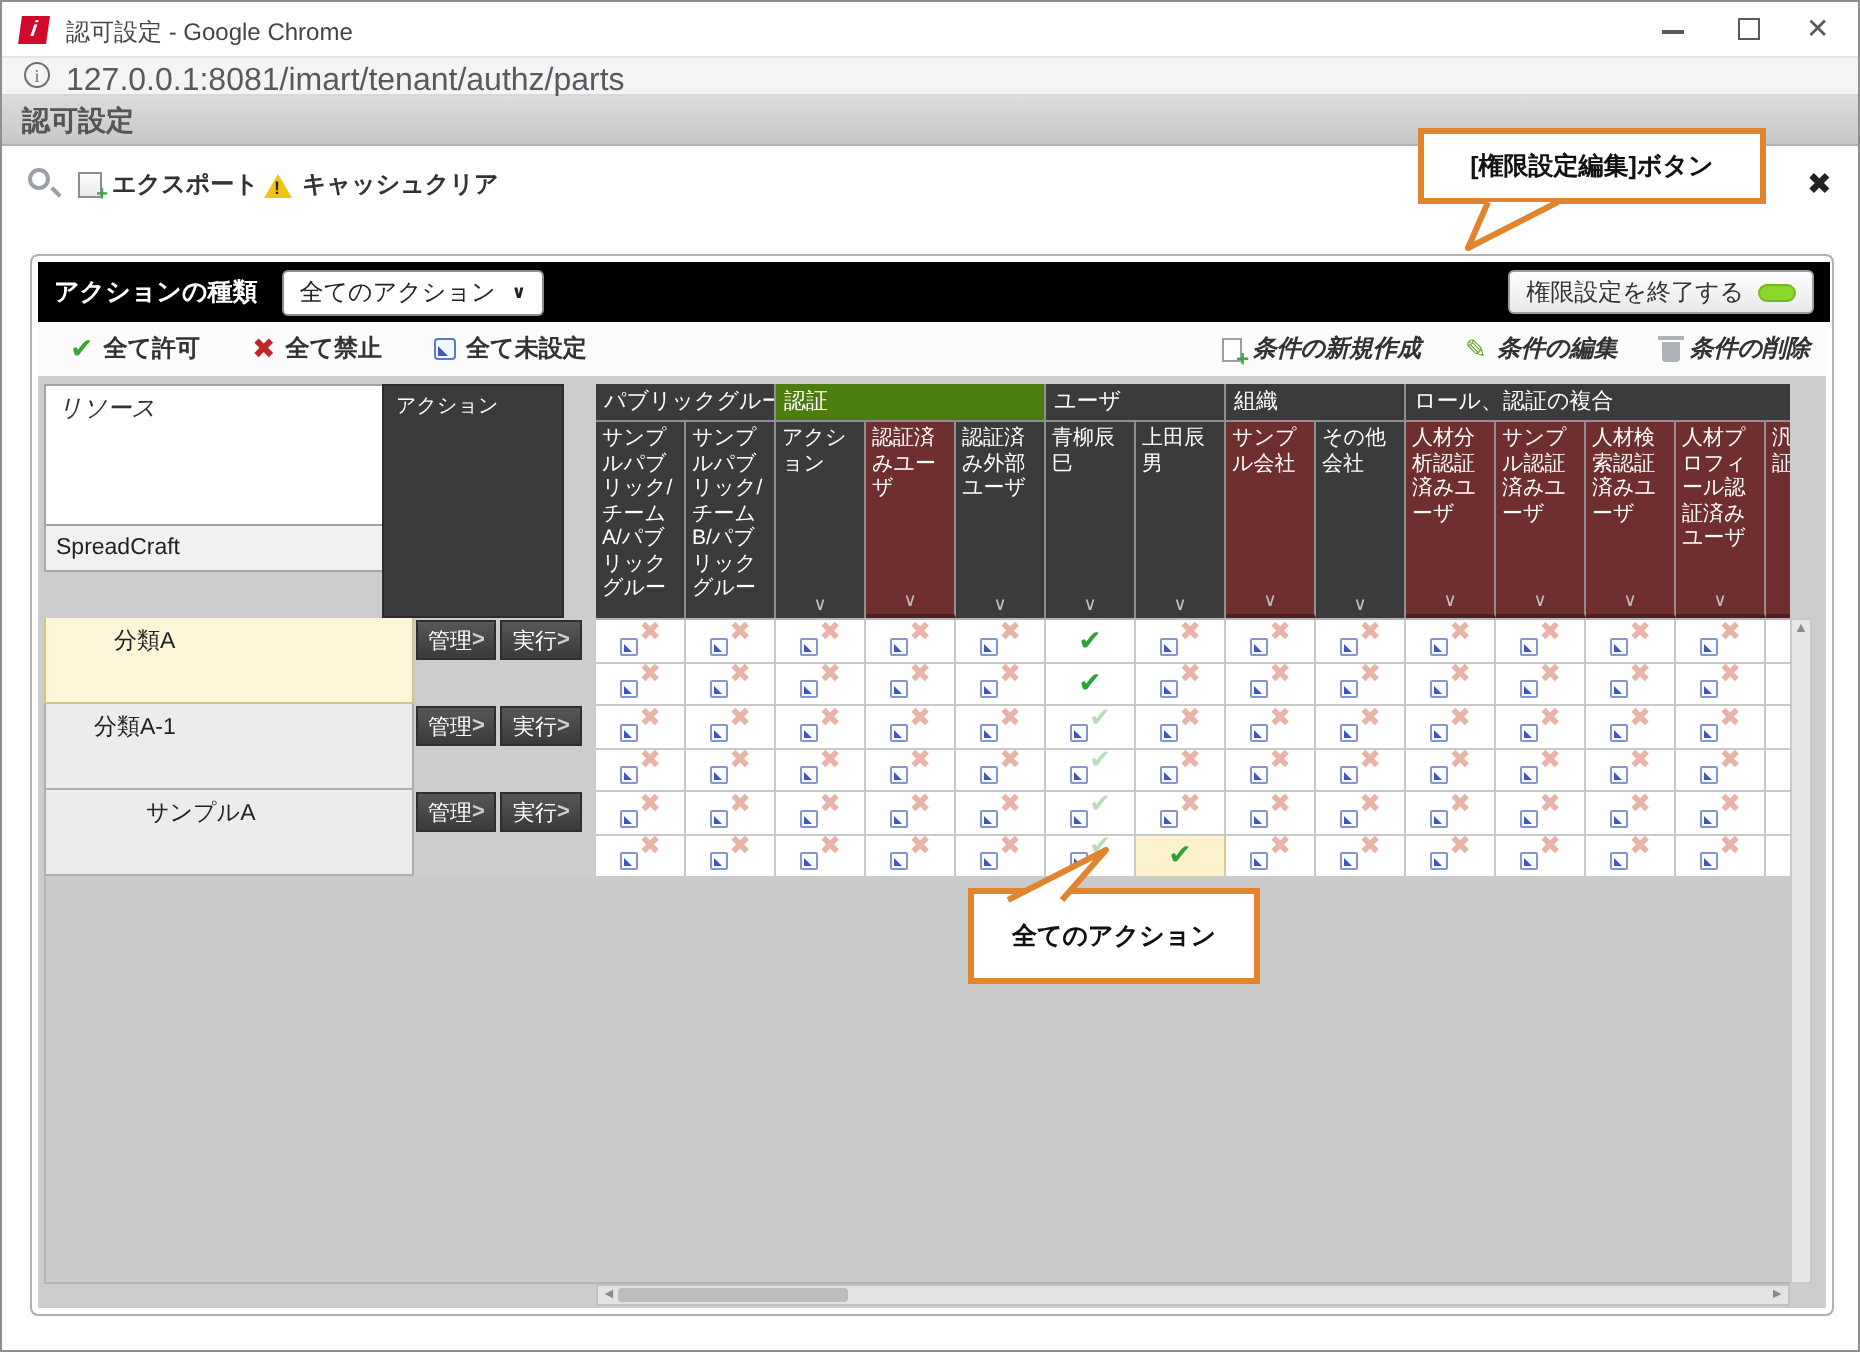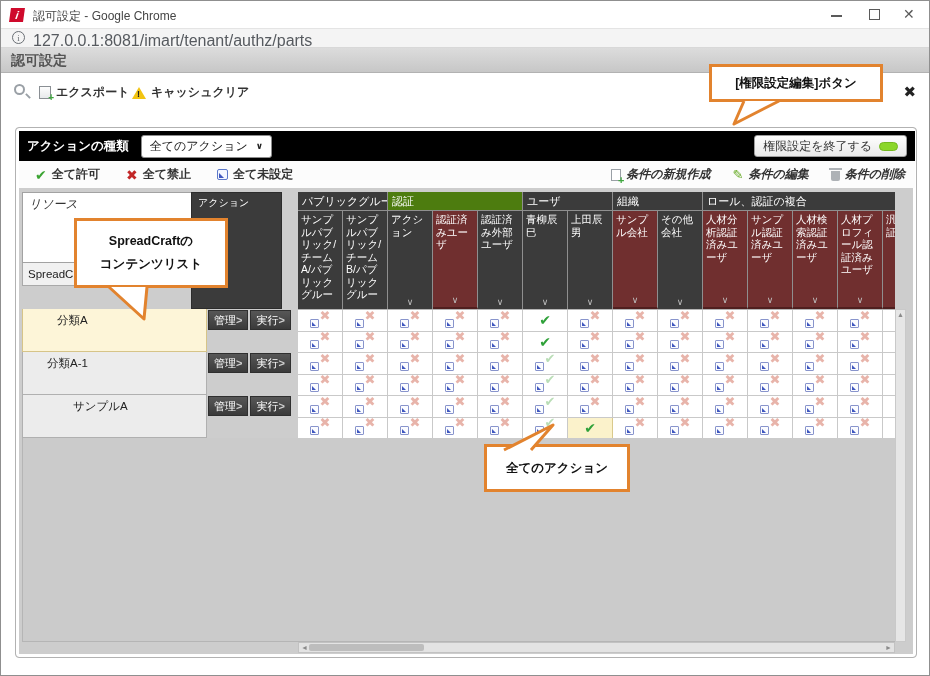--- a/index.html
+++ b/index.html
@@ -778,27 +778,20 @@
     </div>
   </div>
 
   <div class="callout" style="left:708px;top:63px;width:174px;height:38px;">
     <span>[権限設定編集]ボタン</span>
     <svg style="left:12px;top:33px;" width="70" height="26">
       <path d="M20 1 L10 24 L55 1" fill="#ffffff" stroke="#e2832e" stroke-width="3" stroke-linejoin="round"></path>
     </svg>
   </div>
 
-  <div class="callout" style="left:73px;top:217px;width:154px;height:70px;">
-    <span>SpreadCraftの</span>
-    <span style="margin-top:6px;">コンテンツリスト</span>
-    <svg style="left:22px;top:65px;" width="64" height="36">
-      <path d="M10 1 L45 33 L48 1" fill="#ffffff" stroke="#e2832e" stroke-width="3" stroke-linejoin="round"></path>
-    </svg>
-  </div>
 
   <div class="callout" style="left:483px;top:443px;width:146px;height:48px;">
     <span>全てのアクション</span>
     <svg style="left:12px;top:-25px;" width="62" height="30">
       <path d="M5 28 L54 3 L32 28" fill="#ffffff" stroke="#e2832e" stroke-width="3" stroke-linejoin="round"></path>
     </svg>
   </div>
 
 </div>
 

